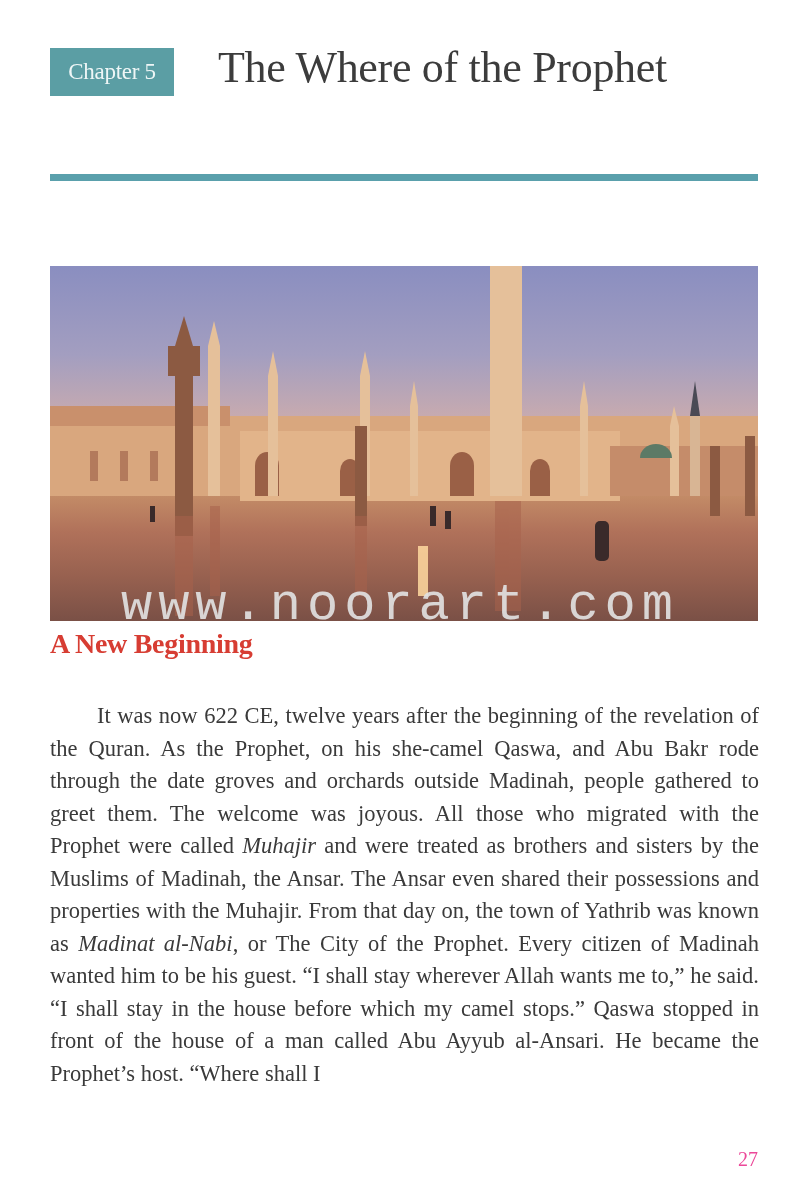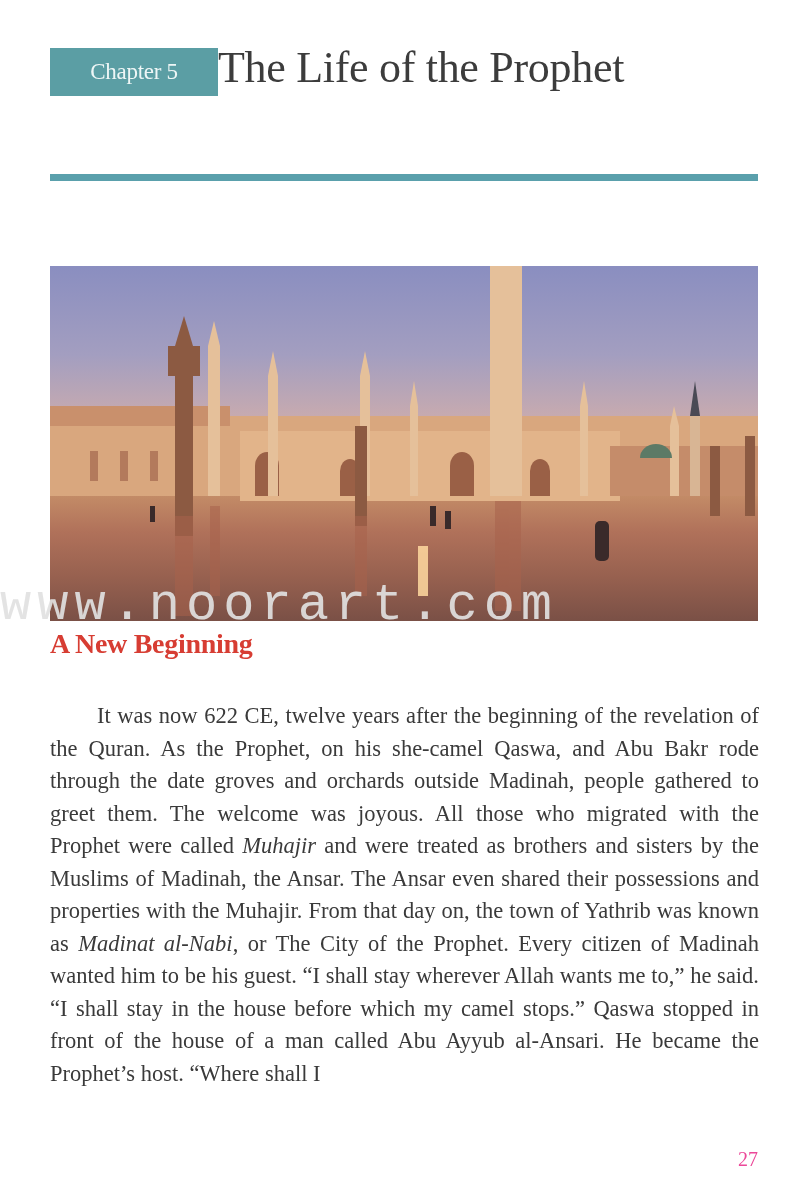--- a/index.html
+++ b/index.html
@@ -1,39 +1,39 @@
 <!DOCTYPE html>
 <html><head>
 <meta charset="utf-8">
 <style>
   html, body { margin: 0; padding: 0; }
   body {
     width: 800px; height: 1203px; background: #ffffff; position: relative; overflow: hidden;
     font-family: "Liberation Serif", "DejaVu Serif", serif; color: #333;
   }
   .chapter-badge {
-    position: absolute; left: 50px; top: 48px; width: 168px; height: 48px;
+    position: absolute; left: 50px; top: 48px; width: 124px; height: 48px;
     background: #5b9ea4; color: #eef6f6; font-size: 23px;
     display: flex; align-items: center; justify-content: center; letter-spacing: -0.3px;
   }
   .title {
     position: absolute; left: 218px; top: 40px; font-size: 44px; line-height: 56px; color: #3c3c3c;
     letter-spacing: -0.3px;
   }
   .title .pbuh { font-family: "DejaVu Sans", sans-serif; font-size: 26px; vertical-align: middle; margin-left: 6px; color: #444; }
   .rule {
     position: absolute; left: 50px; top: 174px; width: 708px; height: 7px; background: #5aa0ac;
   }
   .photo {
     position: absolute; left: 50px; top: 266px; width: 708px; height: 355px; overflow: hidden;
     background: linear-gradient(180deg, #8a8ec0 0%, #a39ec0 25%, #c6aab0 42%, #d8b48f 52%, #c8926a 62%, #b0715a 75%, #96604f 88%, #7a5046 100%);
   }
   .photo svg { position: absolute; left: 0; top: 0; }
   .watermark {
-    position: absolute; left: 0; top: 582px; width: 800px; 
+    position: absolute; left: 0; top: 582px; width: 800px; text-align: center;
     font-family: "Liberation Mono", "DejaVu Sans Mono", monospace; font-size: 52px; letter-spacing: 6px;
     color: rgba(225,225,225,0.92); line-height: 48px;
   }
   .section-heading {
     position: absolute; left: 50px; top: 628px; font-size: 28px; font-weight: bold; color: #d73d33; letter-spacing: -0.3px;
   }
   .body-text {
     position: absolute; left: 50px; top: 700px; width: 709px; font-size: 22.5px; line-height: 32.5px; color: #3a3a3a;
     text-align: justify;
   }
@@ -42,21 +42,21 @@
   .page-number {
     position: absolute; right: 42px; top: 1148px; font-size: 20px; color: #ec4899;
   }
 </style>
 </head>
 <body>
 
 <div class="chapter-badge">Chapter 5</div>
 
 <div class="title">
-  <div>The Life of the Prophet</div>
+  <div>The Where of the Prophet</div>
 </div>
 
 <div class="rule"></div>
 
 <div class="photo">
   <svg width="708" height="355" viewBox="0 0 708 355">
 
     <rect x="0" y="150" width="708" height="80" fill="#d9a77e"></rect>
     <rect x="0" y="140" width="180" height="20" fill="#c9906c"></rect>
     <rect x="190" y="165" width="380" height="70" fill="#e2b48a"></rect>

